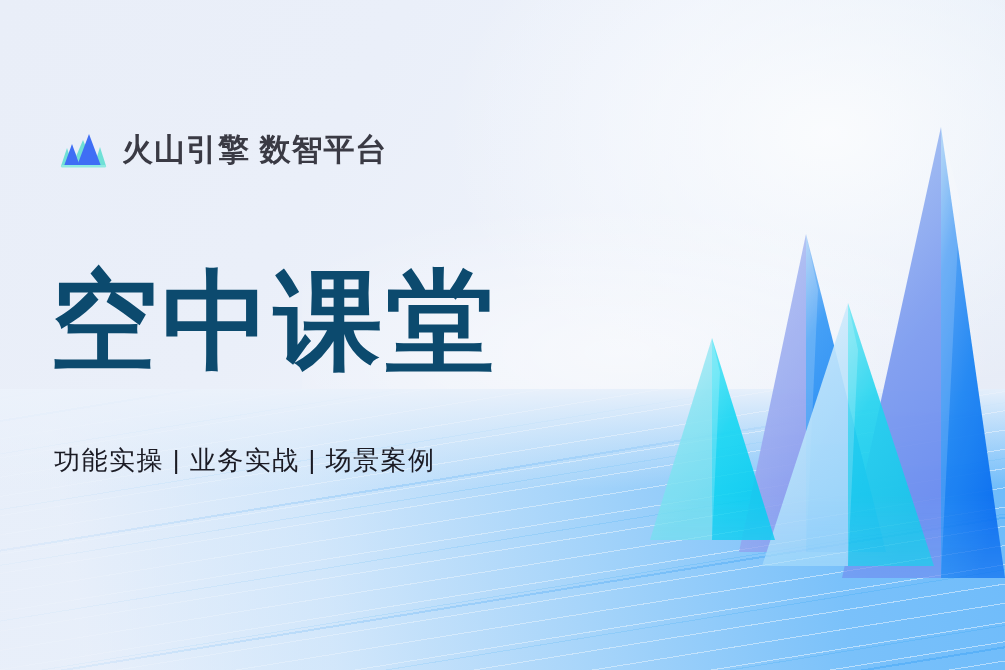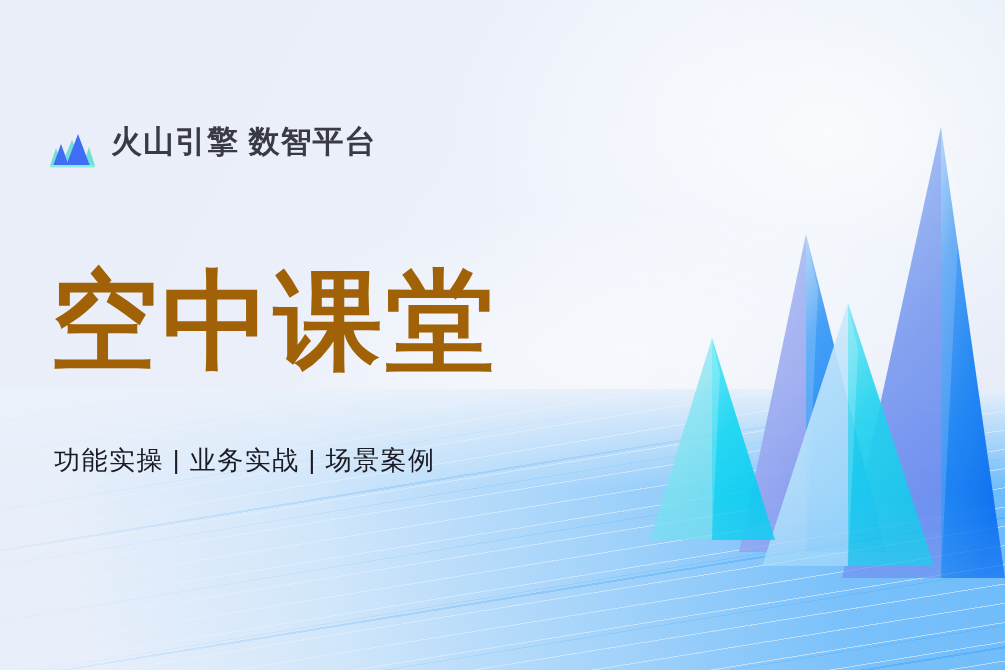--- a/index.html
+++ b/index.html
@@ -156,43 +156,43 @@
   
   .content {
     position: absolute;
     left: 0; top: 0;
     width: 600px;
     height: 100%;
   }
 
   .logo-row {
     position: absolute;
-    left: 47px;
+    left: 58px;
     top: 126px;
     display: flex;
-    align-items: flex-start;
+    align-items: center;
     gap: 14px;
   }
   .logo-mark { width: 50px; height: 46px; display: block; }
   .logo-text {
     font-size: 31px;
     font-weight: 700;
     color: #3a3a44;
     letter-spacing: 1px;
     line-height: 1;
     white-space: nowrap;
   }
 
   .headline {
     position: absolute;
     left: 50px;
     top: 262px;
     font-size: 108px;
     font-weight: 700;
-    color: #a16207;
+    color: #0c4a6e;
     letter-spacing: 4px;
     line-height: 1.1;
     white-space: nowrap;
   }
 
   .subhead {
     position: absolute;
     left: 54px;
     top: 444px;
     font-size: 26px;

